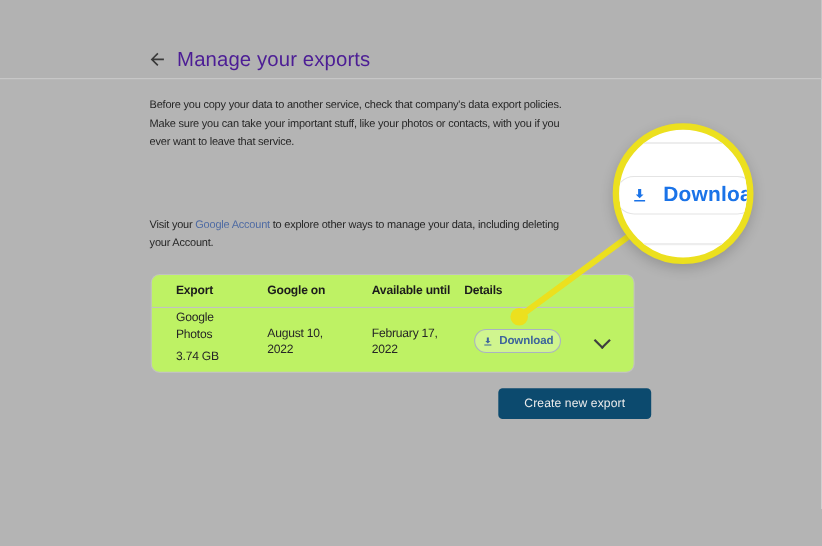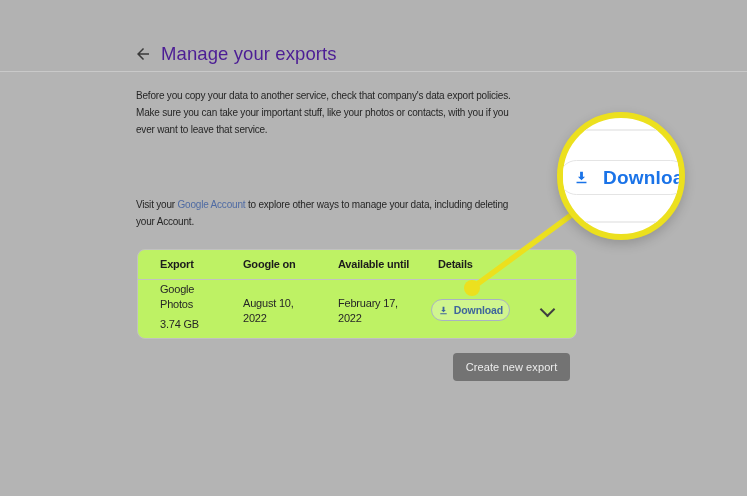--- a/index.html
+++ b/index.html
@@ -14,33 +14,33 @@
   
   .para{position:absolute;left:136px;font-size:10px;line-height:17px;letter-spacing:-.2px;color:#262626;white-space:pre;margin:0;}
   .p1{top:87px;}
   .p2{top:151px;}
   .p3{top:196px;}
   .link{color:#4f6ba3;cursor:pointer;text-decoration:none;margin-top:27px;}
 
   
   .card{position:absolute;left:137px;top:249px;width:440px;height:90px;background:#bef264;border:1px solid #c1c1c1;border-radius:8px;box-sizing:border-box;}
   .th{position:absolute;top:8px;font-size:11px;font-weight:bold;letter-spacing:-.2px;color:#1c1c1c;white-space:pre;}
-  .th1{left:22px;} .th2{left:105px;} .th3{left:200px;} .th4{left:300px;}
+  .th1{left:22px;} .th2{left:105px;} .th3{left:200px;} .th4{left:284px;}
   .card-divider{position:absolute;left:0;top:29px;width:100%;height:1px;background:#c2c2c2;}
   .cell{position:absolute;font-size:11px;line-height:15px;letter-spacing:-.2px;color:#262626;white-space:pre;}
   .c-name{left:22px;top:32px;}
   .c-size{left:22px;top:67px;}
   .c-created{left:105px;top:46px;}
   .c-until{left:200px;top:46px;}
   .dl-pill{position:absolute;left:293px;top:49px;width:79px;height:22px;border:1px solid #a9b3c1;border-radius:11px;background:rgba(255,255,255,.28);display:flex;align-items:center;justify-content:center;gap:5px;cursor:pointer;box-sizing:border-box;padding:0;}
   .dl-pill .lbl{font-size:10.5px;font-weight:bold;color:#3e649c;letter-spacing:-.1px;}
   .chev{position:absolute;left:404px;top:54px;width:9px;height:9px;border-right:2px solid #3f3f3f;border-bottom:2px solid #3f3f3f;transform:rotate(45deg);cursor:pointer;}
 
   
-  .create-btn{position:absolute;left:453px;top:353px;width:117px;height:28px;background:#737373;border:none;border-radius:4px;color:#ececec;font-size:11px;letter-spacing:.1px;display:flex;align-items:center;justify-content:center;cursor:pointer;font-family:inherit;white-space:pre;}
+  .create-btn{position:absolute;left:453px;top:353px;width:139px;height:28px;background:#0c4a6e;border:none;border-radius:4px;color:#ececec;font-size:11px;letter-spacing:.1px;display:flex;align-items:center;justify-content:center;cursor:pointer;font-family:inherit;white-space:pre;}
 
   
   .annot-svg{position:absolute;left:0;top:0;pointer-events:none;}
   .callout{position:absolute;left:557px;top:112px;width:128px;height:128px;border:6px solid #ece01e;border-radius:50%;background:#fff;overflow:hidden;box-sizing:border-box;box-shadow:0 4px 12px rgba(0,0,0,.18);}
   .ghost-rect{position:absolute;left:-6px;top:11px;width:220px;height:94px;border:2px solid #ededed;border-radius:16px;box-sizing:border-box;}
   .mag-pill{position:absolute;left:-4px;top:42px;width:129px;height:35px;border:1.5px solid #e4e4e4;border-radius:18px;background:#fff;display:flex;align-items:center;gap:13px;padding-left:13px;box-sizing:border-box;}
   .mag-pill .lbl{font-size:19px;font-weight:bold;color:#1a73e8;letter-spacing:.2px;}
 </style>
 </head>
 <body>

